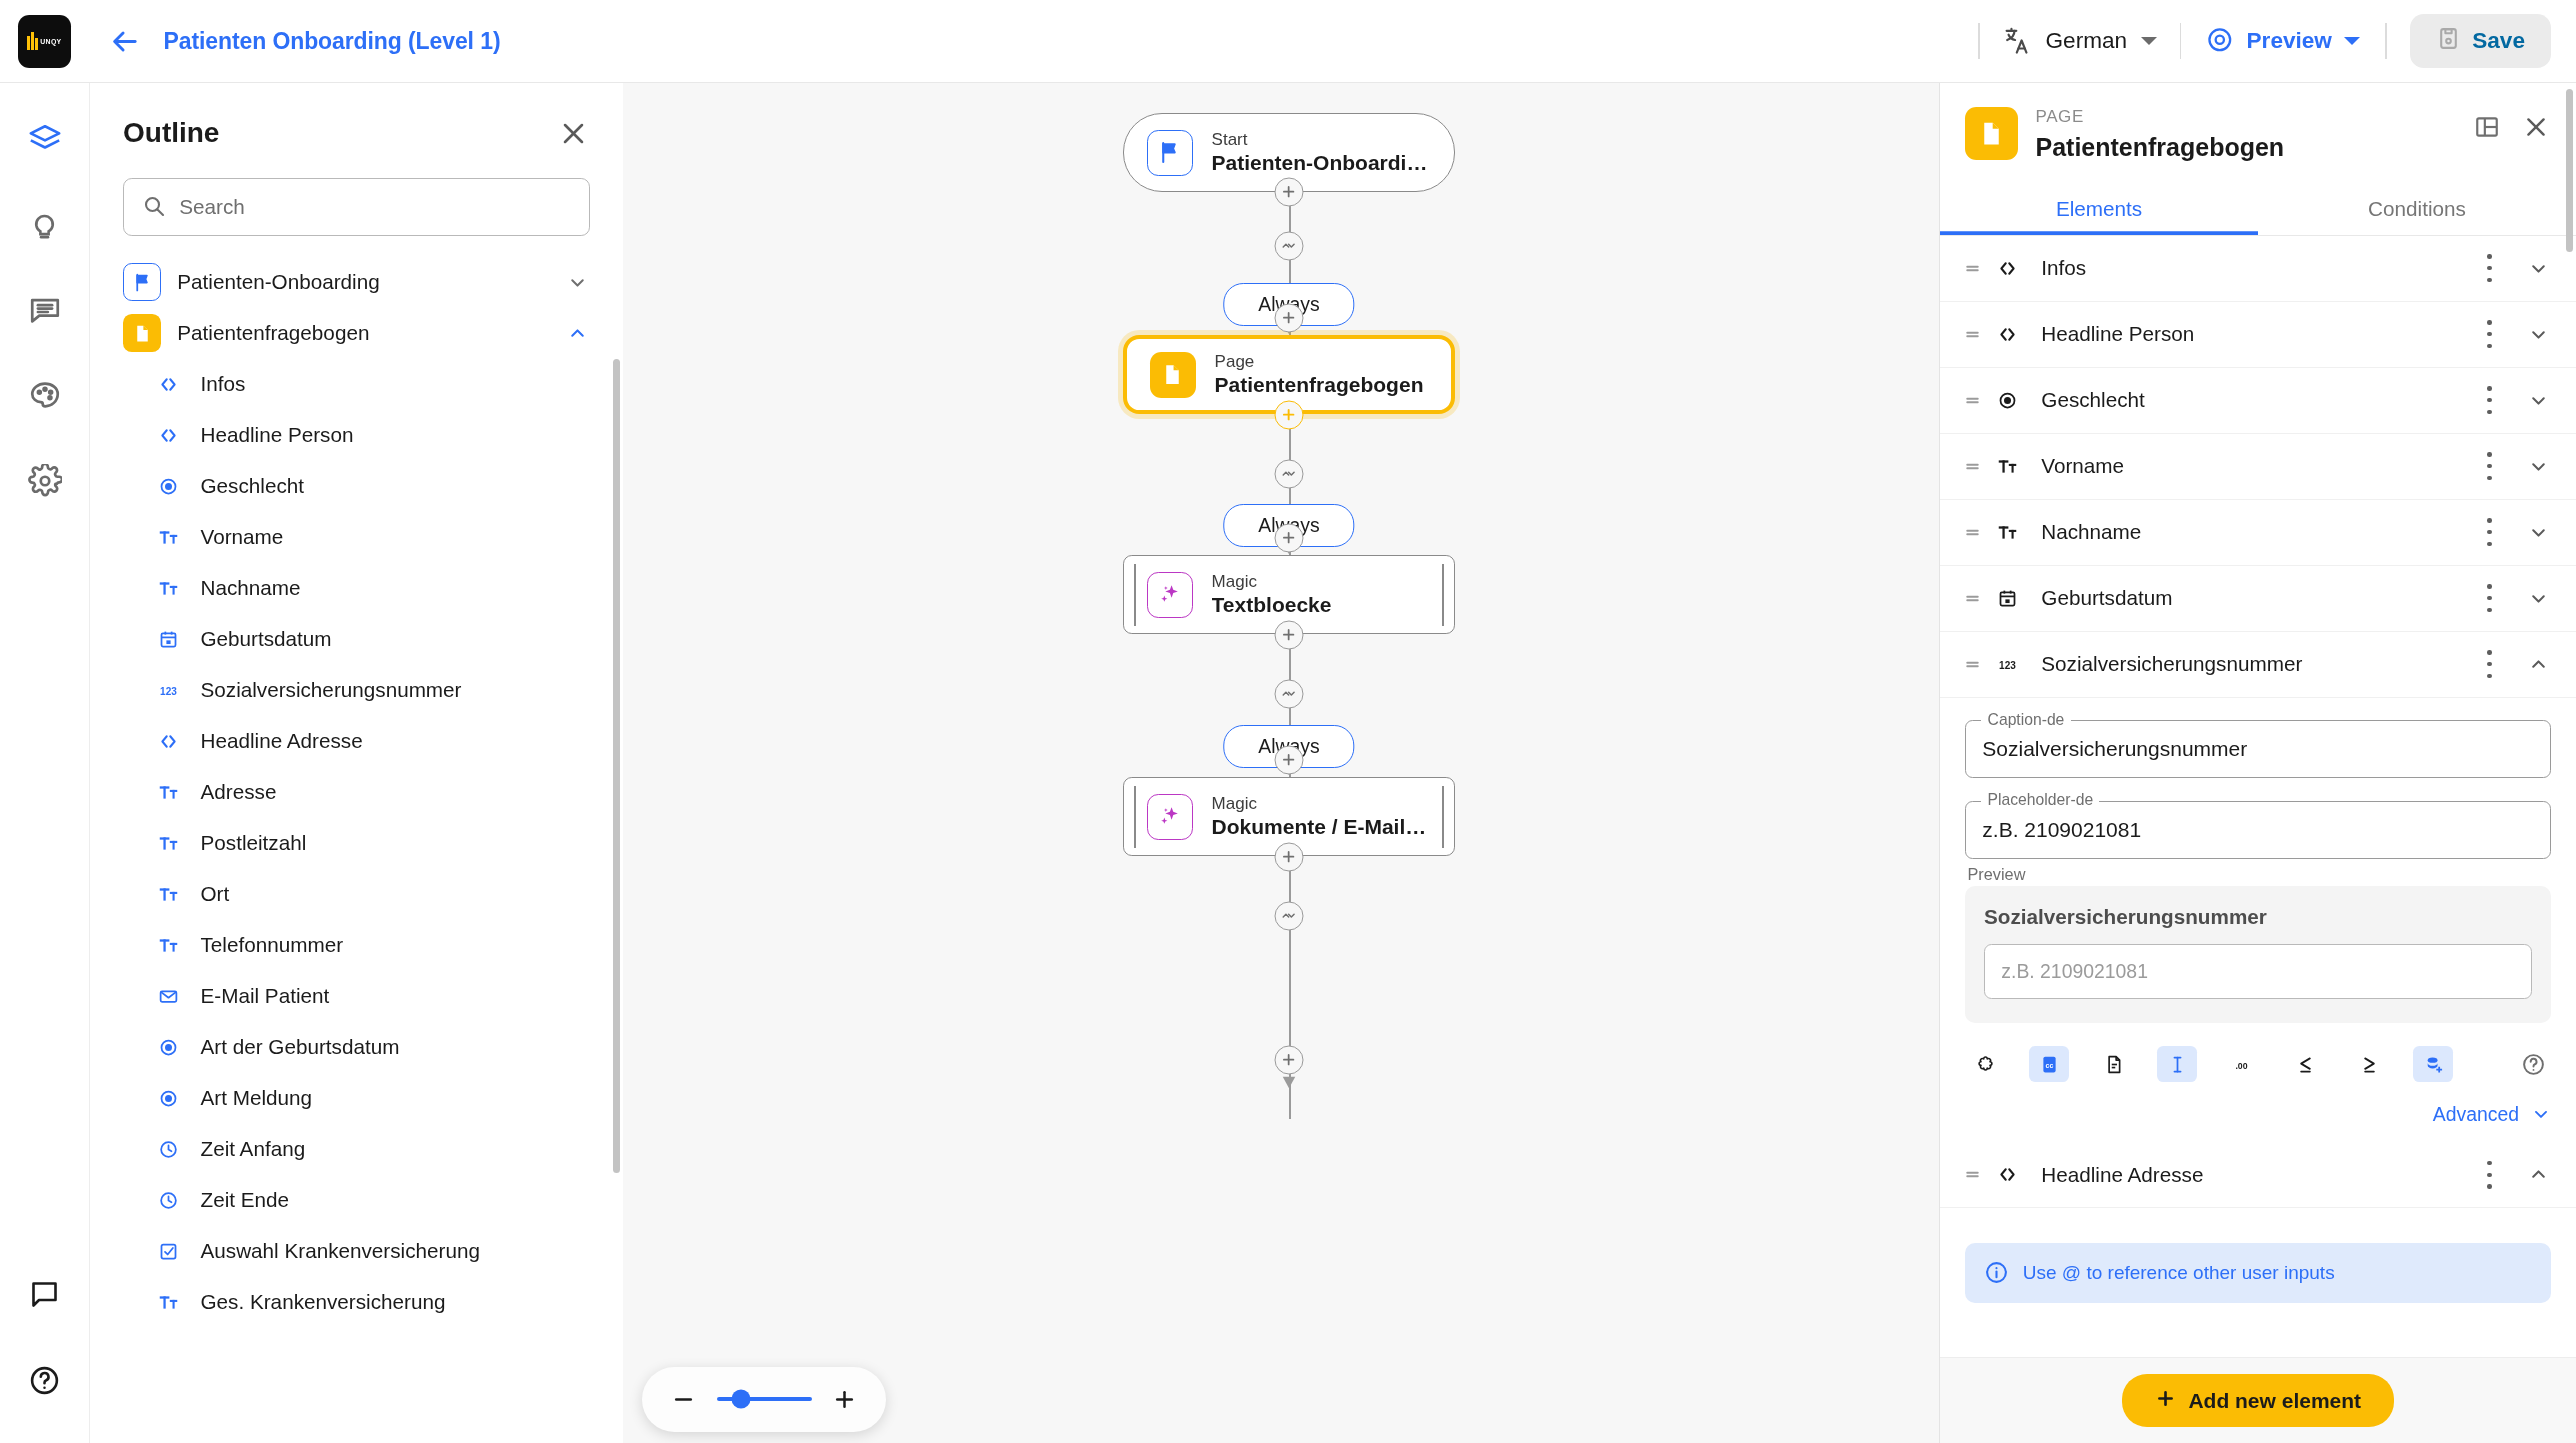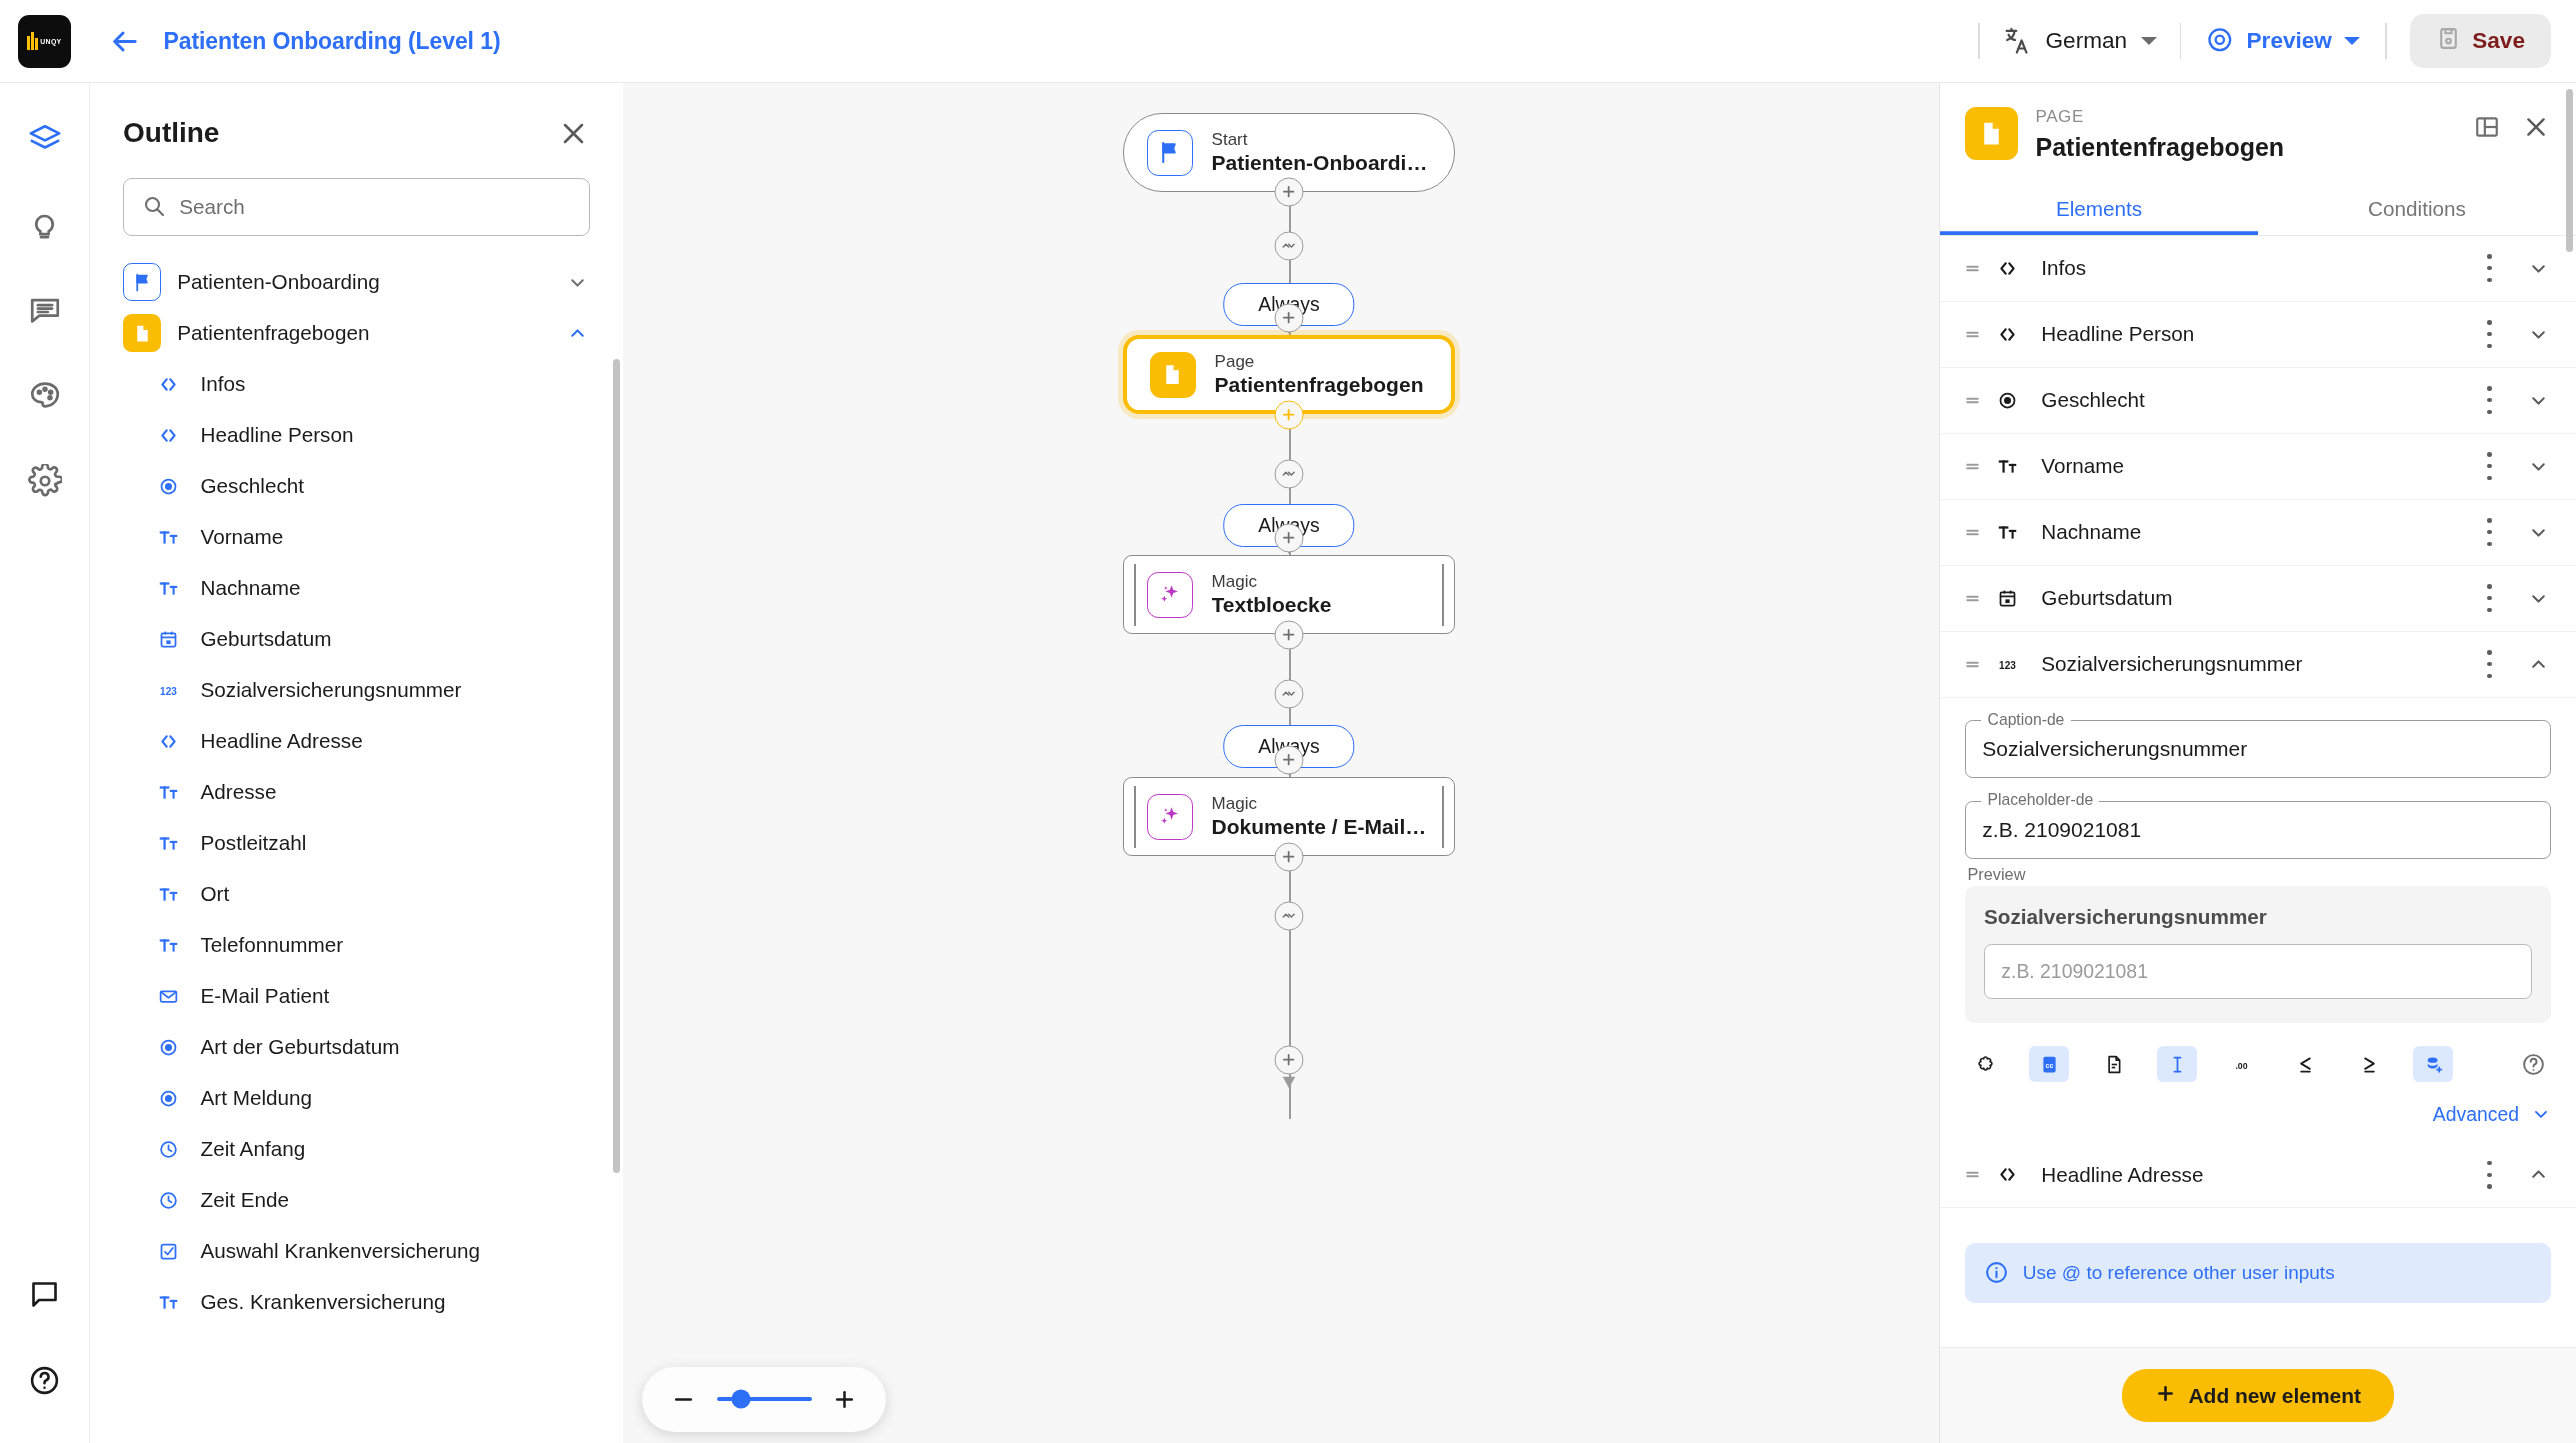--- a/index.html
+++ b/index.html
@@ -49,21 +49,21 @@
   .caret-down {
     width: 0; height: 0; border-left: 8.1px solid transparent; border-right: 8.1px solid transparent;
     border-top: 8.8px solid #6b6b6b;
   }
   .caret-down.blue { border-top-color: #2d6ff7; }
   .vdiv { width: 1.9px; height: 36px; background: #dcdcdc; }
   .preview-group { display: flex; align-items: center; gap: 12.5px; padding: 0 25px; cursor: pointer; }
   .preview-label { font-size: 22.6px; color: #2d6ff7; font-weight: 600; }
   .save-btn {
     margin-left: 22.6px; display: flex; align-items: center; gap: 11.3px;
-    background: #ebebeb; color: #7f1d1d; border-radius: 13.8px;
+    background: #ebebeb; color: #0369a1; border-radius: 13.8px;
     padding: 11.3px 26px; font-size: 22.6px; font-weight: 600; cursor: default;
   }
 
   
   .rail {
     position: absolute; top: 83px; left: 0; width: 90px; height: 1360px;
     background: #fff; border-right: 1.9px solid #ededed;
     display: flex; flex-direction: column; align-items: center;
   }
   .rail-item {
@@ -236,21 +236,21 @@
   .adv-row { display: flex; align-items: center; justify-content: flex-end; gap: 12px; margin-top: 21px; cursor:pointer;}
   .adv-label { font-size: 19.4px; color: #2d6ff7; }
 
   .hint-box {
     margin: 0 25px; background: #dfeafc; border-radius: 10px; padding: 16.3px 19px;
     display: flex; align-items: center; gap: 13.8px;
   }
   .hint-text { font-size: 19px; color: #2d6ff7; }
 
   .rp-footer {
-    height: 96px; background: #f8f8f8; border-top: 1.9px solid #ededed;
+    height: 86px; background: #f8f8f8; border-top: 1.9px solid #ededed;
     display: flex; align-items: center; justify-content: center; flex: 0 0 auto;
   }
   .add-btn {
     background: #fbbc04; border-radius: 25px; padding: 13.8px 33px;
     display: flex; align-items: center; gap: 12.5px; cursor: pointer;
     font-size: 21px; font-weight: 700; color: #1b1b1b;
   }
   .rp-scrollbar {
     position: absolute; right: 3.1px; top: 6.3px; width: 6.9px; height: 163px;
     background: #c3c3c3; border-radius: 3.8px;

